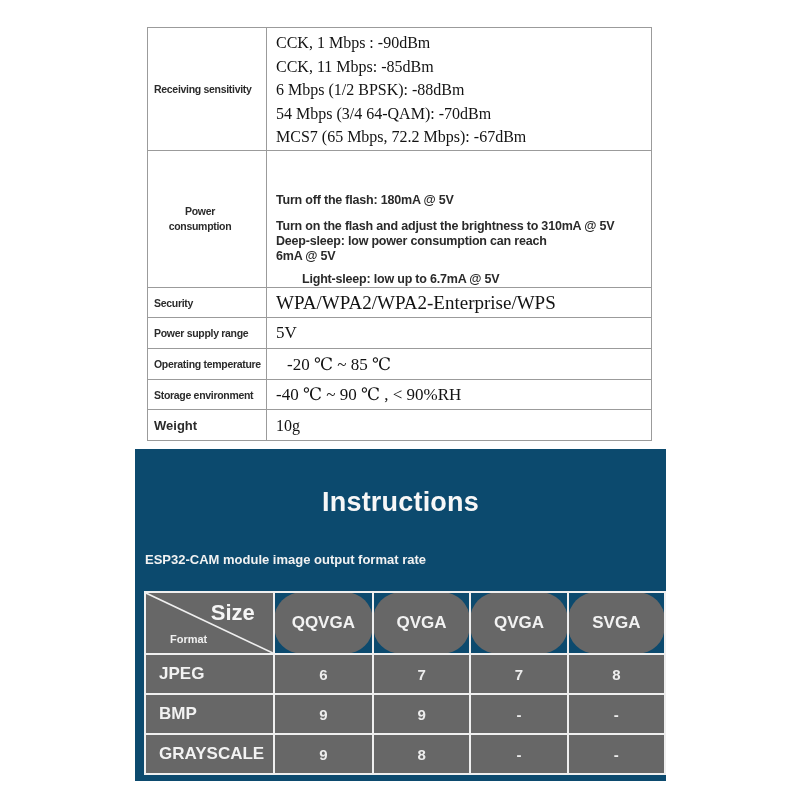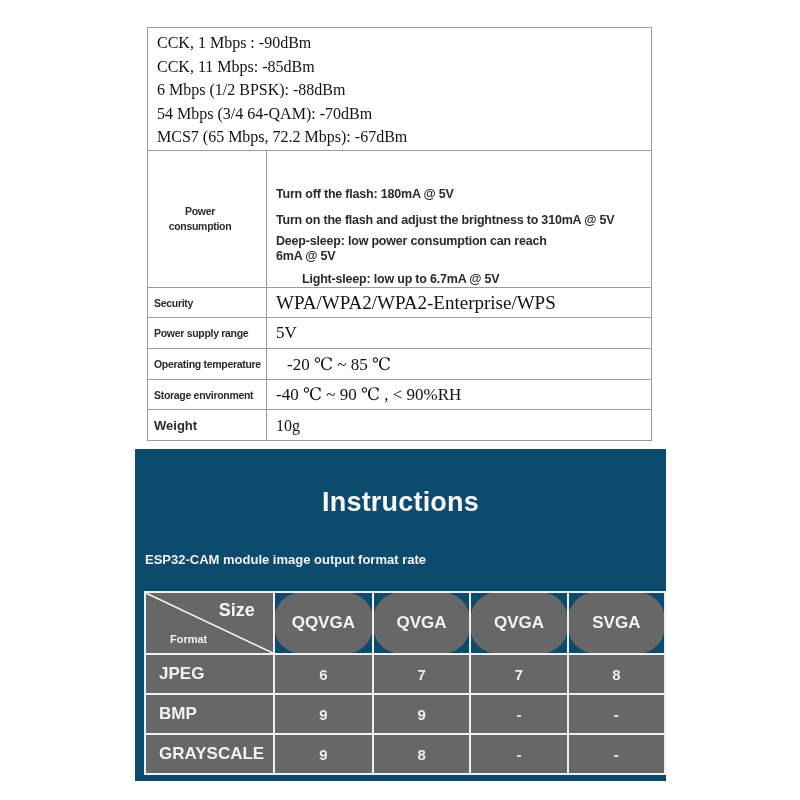--- a/index.html
+++ b/index.html
@@ -42,21 +42,21 @@
   .serif { font-family:"Liberation Serif","DejaVu Serif",serif; }
   .v-sens .line { font-size:16px; line-height:23.5px; white-space:nowrap; }
   .v-sens { justify-content:flex-start; padding-top:3px; }
 
   .v-power { justify-content:flex-end; padding-top:10px; }
   .v-power .pline {
     font-size:12.5px; line-height:15px; font-weight:bold; color:#2a2a2a;
     white-space:nowrap; letter-spacing:-0.2px;
   }
   .pl-1 { margin-bottom:11px; }
-  .pl-2 { margin-bottom:6px; }
+  .pl-2 { margin-bottom:0; }
   .pl-4 { margin-bottom:8px; }
   .pl-5 { margin-left:14px; margin-bottom:12px; }
   .pl-6 { margin-left:26px; }
 
   .v-sec { font-size:19px; }
   .v-psr { font-size:17px; }
   .v-opt { font-size:17px; }
   .v-sto { font-size:17px; }
   .v-wei { font-size:16px; }
 
@@ -88,33 +88,34 @@
   .fmt-table .col-sz  { width:104px;border-radius:28px; }
   .fmt-header td { height:62px; font-size:17px; }
   .fmt-row td { height:40px; }
   .fmt-row .fmt-name { text-align:left; padding-left:13px; font-size:17px; }
   .fmt-row .fmt-val { font-size:15px; color:#ededed; }
 
   .corner-cell { position:relative; padding:0; }
   .corner-cell svg { position:absolute; left:0; top:0; width:100%; height:100%; display:block; }
   .corner-size {
     position:absolute; top:7px; right:18px;
-    font-size:18px; font-weight:bold; color:#f5f5f5;
+    font-size:22px; font-weight:bold; color:#f5f5f5;
   }
   .corner-format {
     position:absolute; bottom:8px; left:24px;
     font-size:11px; font-weight:bold; color:#f0f0f0;
   }
 </style>
 </head>
 <body>
 
 <div class="spec-table">
 
   <div class="spec-row r-sens">
+    <div class="spec-label">Receiving sensitivity</div>
     <div class="spec-value v-sens serif">
       <div class="line">CCK, 1 Mbps : -90dBm</div>
       <div class="line">CCK, 11 Mbps: -85dBm</div>
       <div class="line">6 Mbps (1/2 BPSK): -88dBm</div>
       <div class="line">54 Mbps (3/4 64-QAM): -70dBm</div>
       <div class="line">MCS7 (65 Mbps, 72.2 Mbps): -67dBm</div>
     </div>
   </div>
 
   <div class="spec-row r-power">

